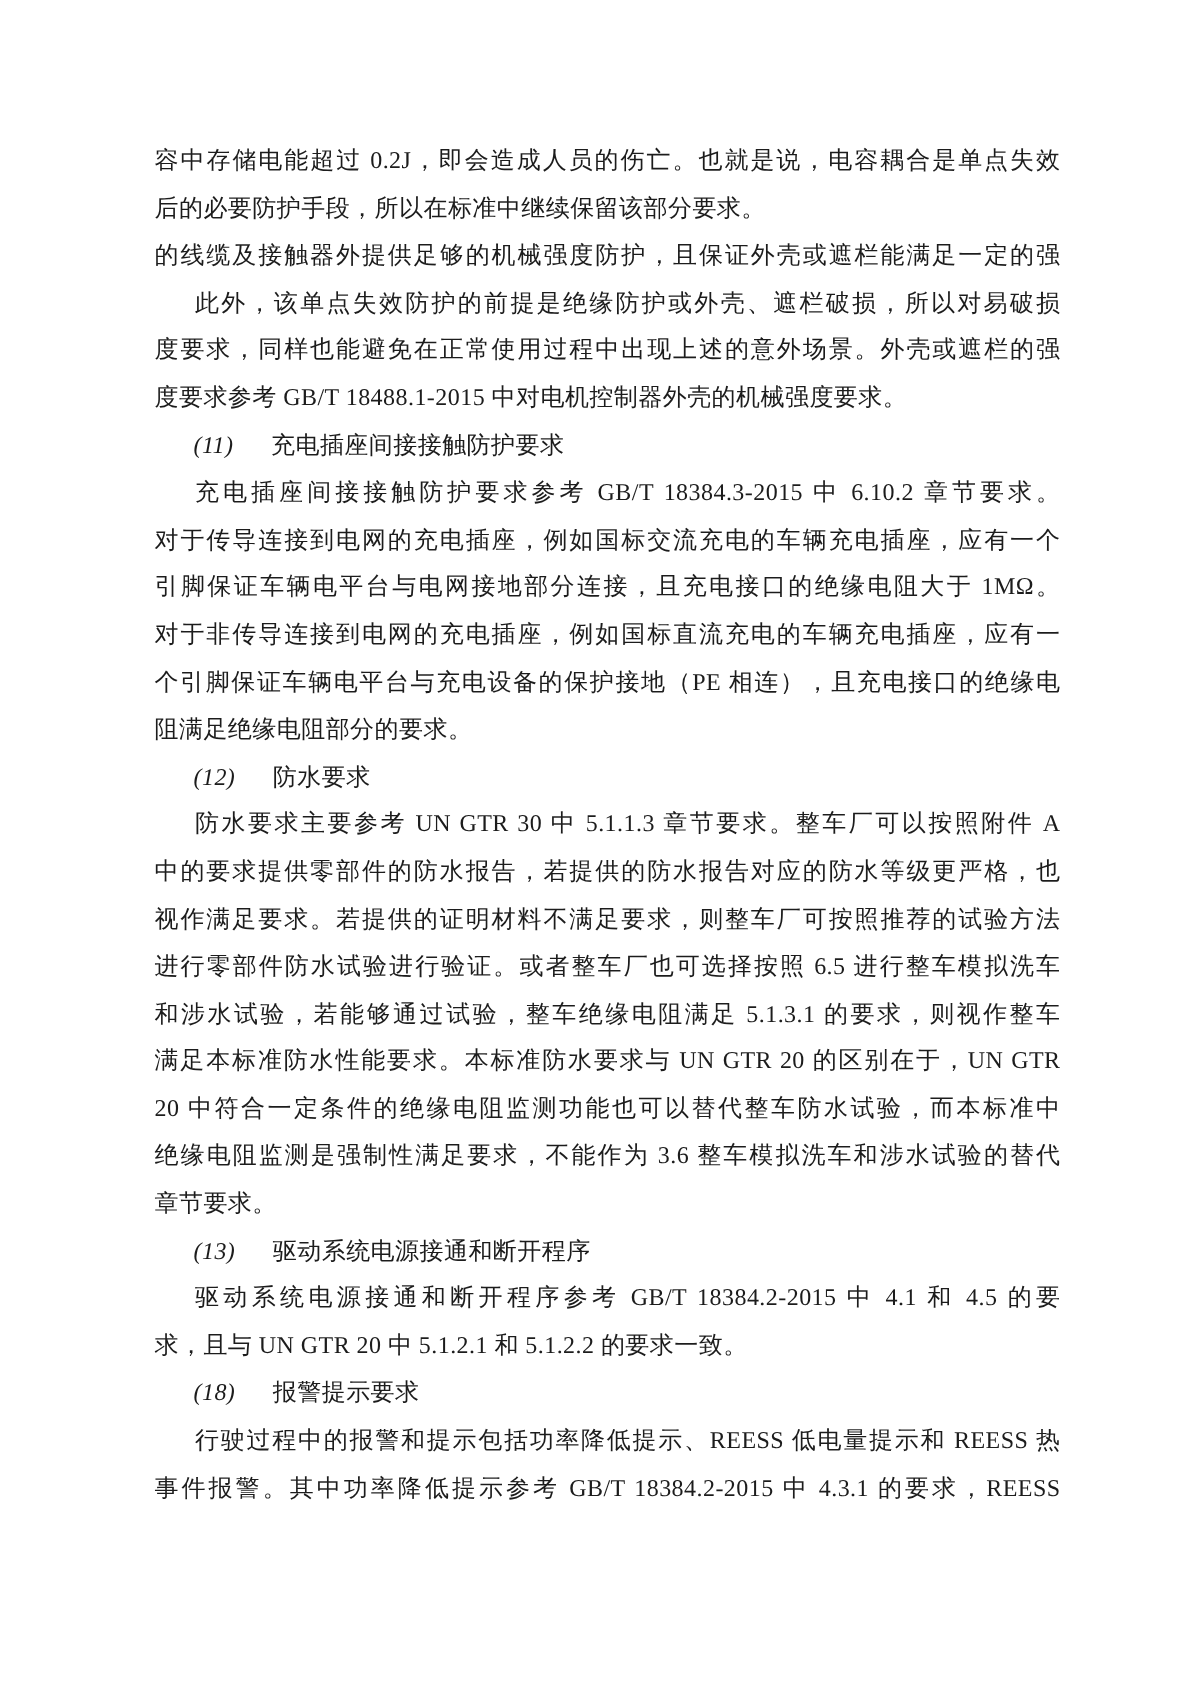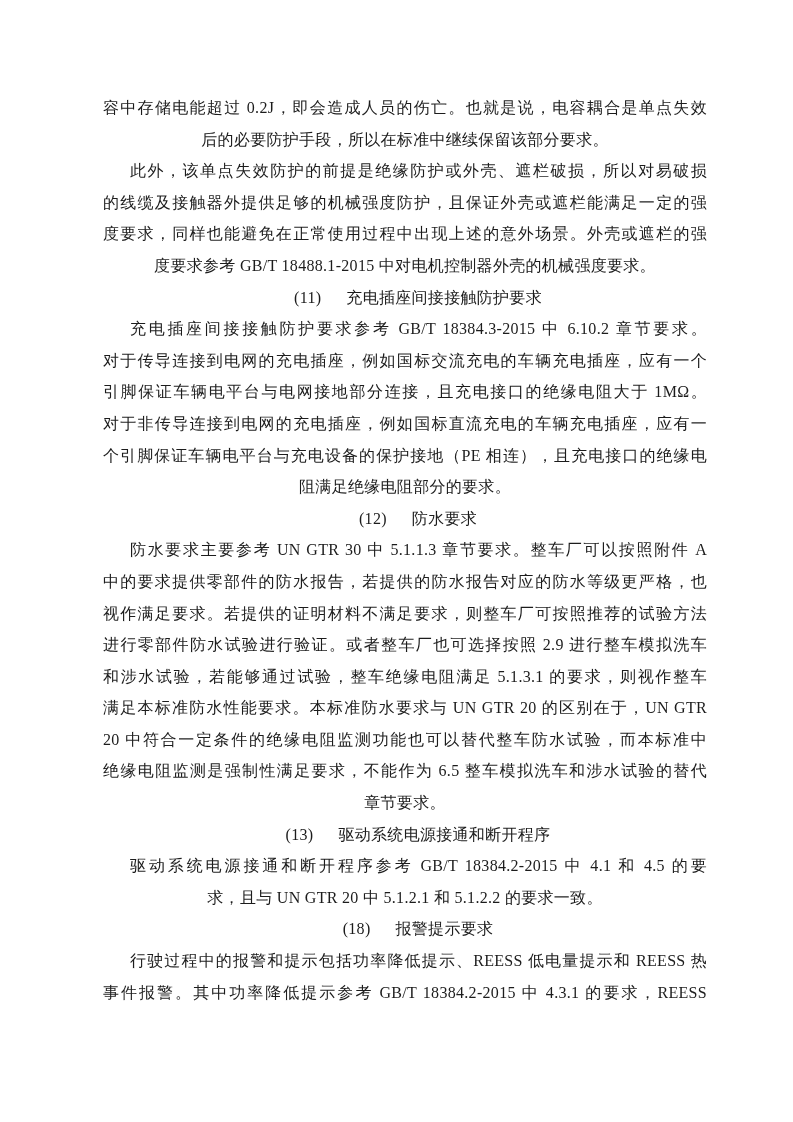--- a/index.html
+++ b/index.html
@@ -21,65 +21,66 @@
     left: 103px;
     width: 604px;
     color: #1c1c1c;
     font-size: 16px;
   }
   .line {
     line-height: 31.6px;
     height: 31.6px;
     white-space: normal;
     overflow: hidden;
-    text-align: center;
+    text-align: left;
     letter-spacing: 0.3px;
   }
   .line.just {
     text-align: justify;
     text-align-last: justify;
     text-justify: inter-ideograph;
   }
   .line.indent {
     padding-left: 27px;
   }
   .line.heading {
     padding-left: 26px;
   }
   .heading-label {
     margin-right: 25px;
+    font-style: italic;
   }
 </style>
 </head>
 <body>
 
 <div class="page">
   <div class="doc-body">
       <div class="line just">容中存储电能超过 0.2J，即会造成人员的伤亡。也就是说，电容耦合是单点失效</div>
       <div class="line">后的必要防护手段，所以在标准中继续保留该部分要求。</div>
+      <div class="line just">的线缆及接触器外提供足够的机械强度防护，且保证外壳或遮栏能满足一定的强</div>
       <div class="line just indent">此外，该单点失效防护的前提是绝缘防护或外壳、遮栏破损，所以对易破损</div>
-      <div class="line just">的线缆及接触器外提供足够的机械强度防护，且保证外壳或遮栏能满足一定的强</div>
       <div class="line just">度要求，同样也能避免在正常使用过程中出现上述的意外场景。外壳或遮栏的强</div>
       <div class="line">度要求参考 GB/T 18488.1-2015 中对电机控制器外壳的机械强度要求。</div>
       <div class="line heading"><span class="heading-label">(11)</span><span class="heading-title">充电插座间接接触防护要求</span></div>
       <div class="line just indent">充电插座间接接触防护要求参考 GB/T  18384.3-2015 中 6.10.2 章节要求。</div>
       <div class="line just">对于传导连接到电网的充电插座，例如国标交流充电的车辆充电插座，应有一个</div>
       <div class="line just">引脚保证车辆电平台与电网接地部分连接，且充电接口的绝缘电阻大于 1MΩ。</div>
       <div class="line just">对于非传导连接到电网的充电插座，例如国标直流充电的车辆充电插座，应有一</div>
       <div class="line just">个引脚保证车辆电平台与充电设备的保护接地（PE 相连），且充电接口的绝缘电</div>
       <div class="line">阻满足绝缘电阻部分的要求。</div>
       <div class="line heading"><span class="heading-label">(12)</span><span class="heading-title">防水要求</span></div>
       <div class="line just indent">防水要求主要参考 UN GTR 30 中 5.1.1.3 章节要求。整车厂可以按照附件 A</div>
       <div class="line just">中的要求提供零部件的防水报告，若提供的防水报告对应的防水等级更严格，也</div>
       <div class="line just">视作满足要求。若提供的证明材料不满足要求，则整车厂可按照推荐的试验方法</div>
-      <div class="line just">进行零部件防水试验进行验证。或者整车厂也可选择按照 2.9 进行整车模拟洗车</div>
+      <div class="line just">进行零部件防水试验进行验证。或者整车厂也可选择按照 6.5 进行整车模拟洗车</div>
       <div class="line just">和涉水试验，若能够通过试验，整车绝缘电阻满足 5.1.3.1 的要求，则视作整车</div>
       <div class="line just">满足本标准防水性能要求。本标准防水要求与 UN  GTR  20 的区别在于，UN  GTR</div>
       <div class="line just">20 中符合一定条件的绝缘电阻监测功能也可以替代整车防水试验，而本标准中</div>
-      <div class="line just">绝缘电阻监测是强制性满足要求，不能作为 6.5 整车模拟洗车和涉水试验的替代</div>
+      <div class="line just">绝缘电阻监测是强制性满足要求，不能作为 3.6 整车模拟洗车和涉水试验的替代</div>
       <div class="line">章节要求。</div>
       <div class="line heading"><span class="heading-label">(13)</span><span class="heading-title">驱动系统电源接通和断开程序</span></div>
       <div class="line just indent">驱动系统电源接通和断开程序参考 GB/T  18384.2-2015 中 4.1 和 4.5 的要</div>
       <div class="line">求，且与 UN GTR 20 中 5.1.2.1 和 5.1.2.2 的要求一致。</div>
       <div class="line heading"><span class="heading-label">(18)</span><span class="heading-title">报警提示要求</span></div>
       <div class="line just indent">行驶过程中的报警和提示包括功率降低提示、REESS 低电量提示和 REESS 热</div>
       <div class="line just">事件报警。其中功率降低提示参考 GB/T  18384.2-2015 中 4.3.1 的要求，REESS</div>
     </div>
 </div>
 

